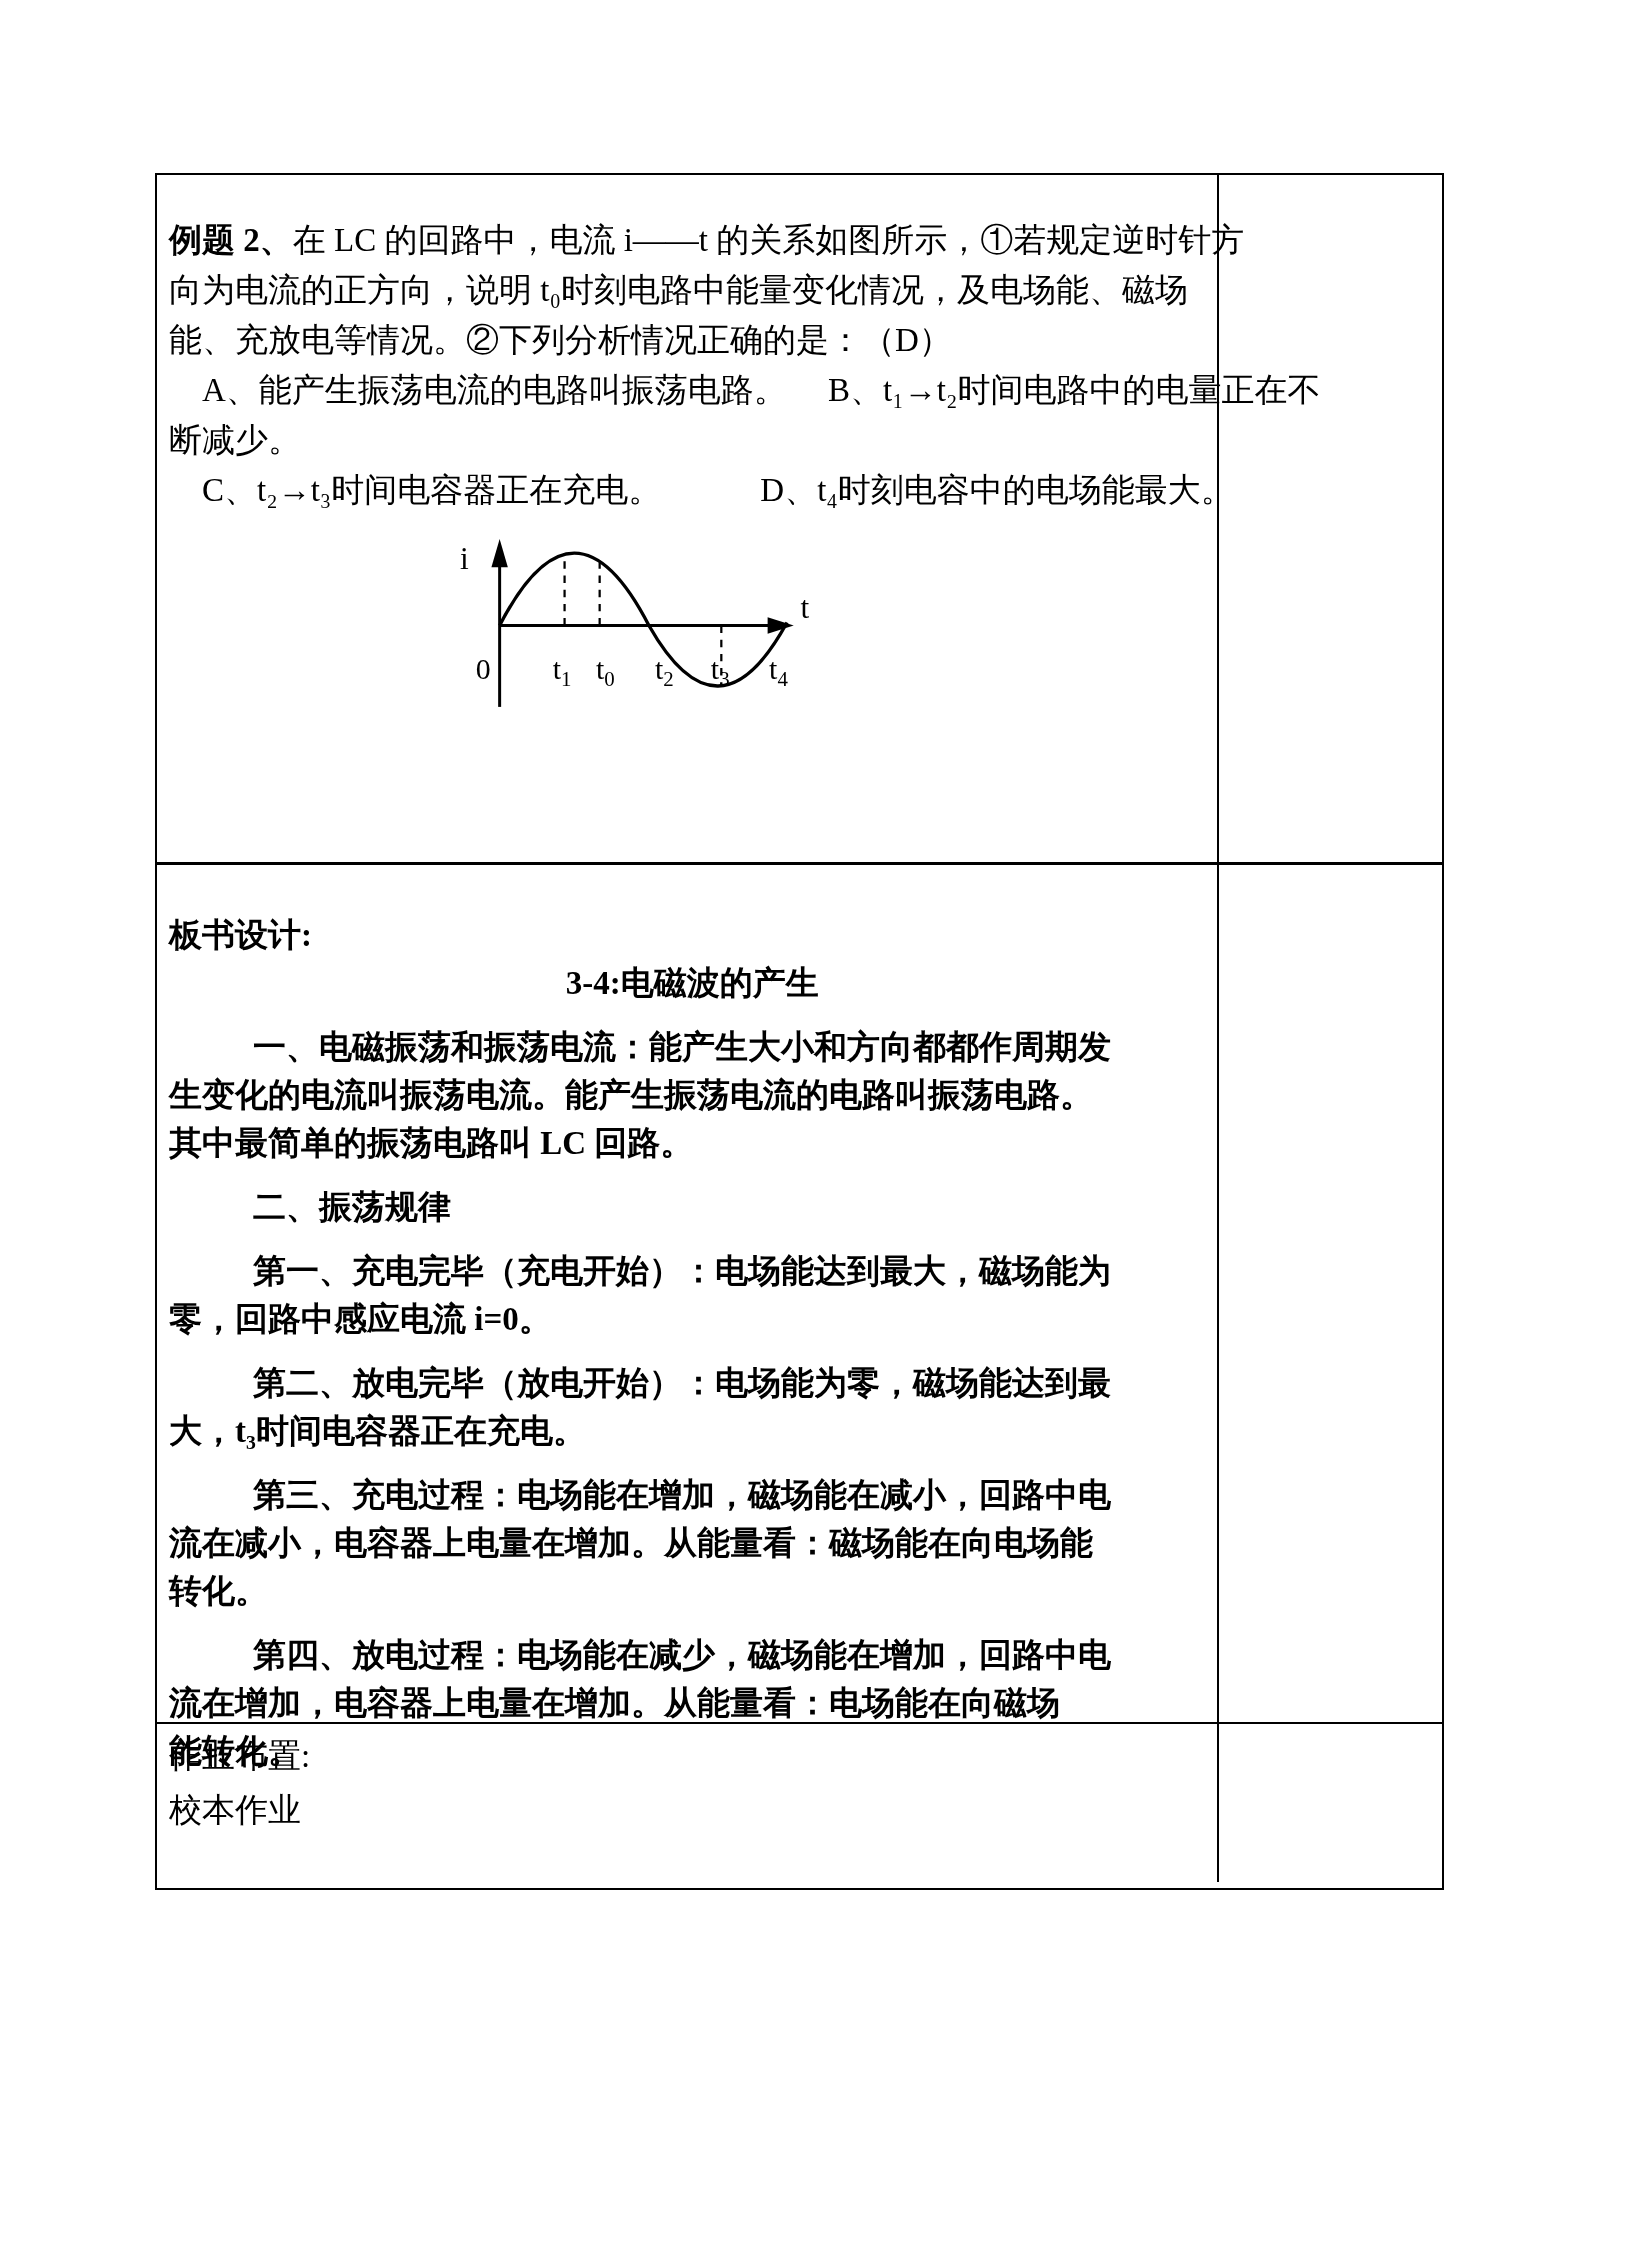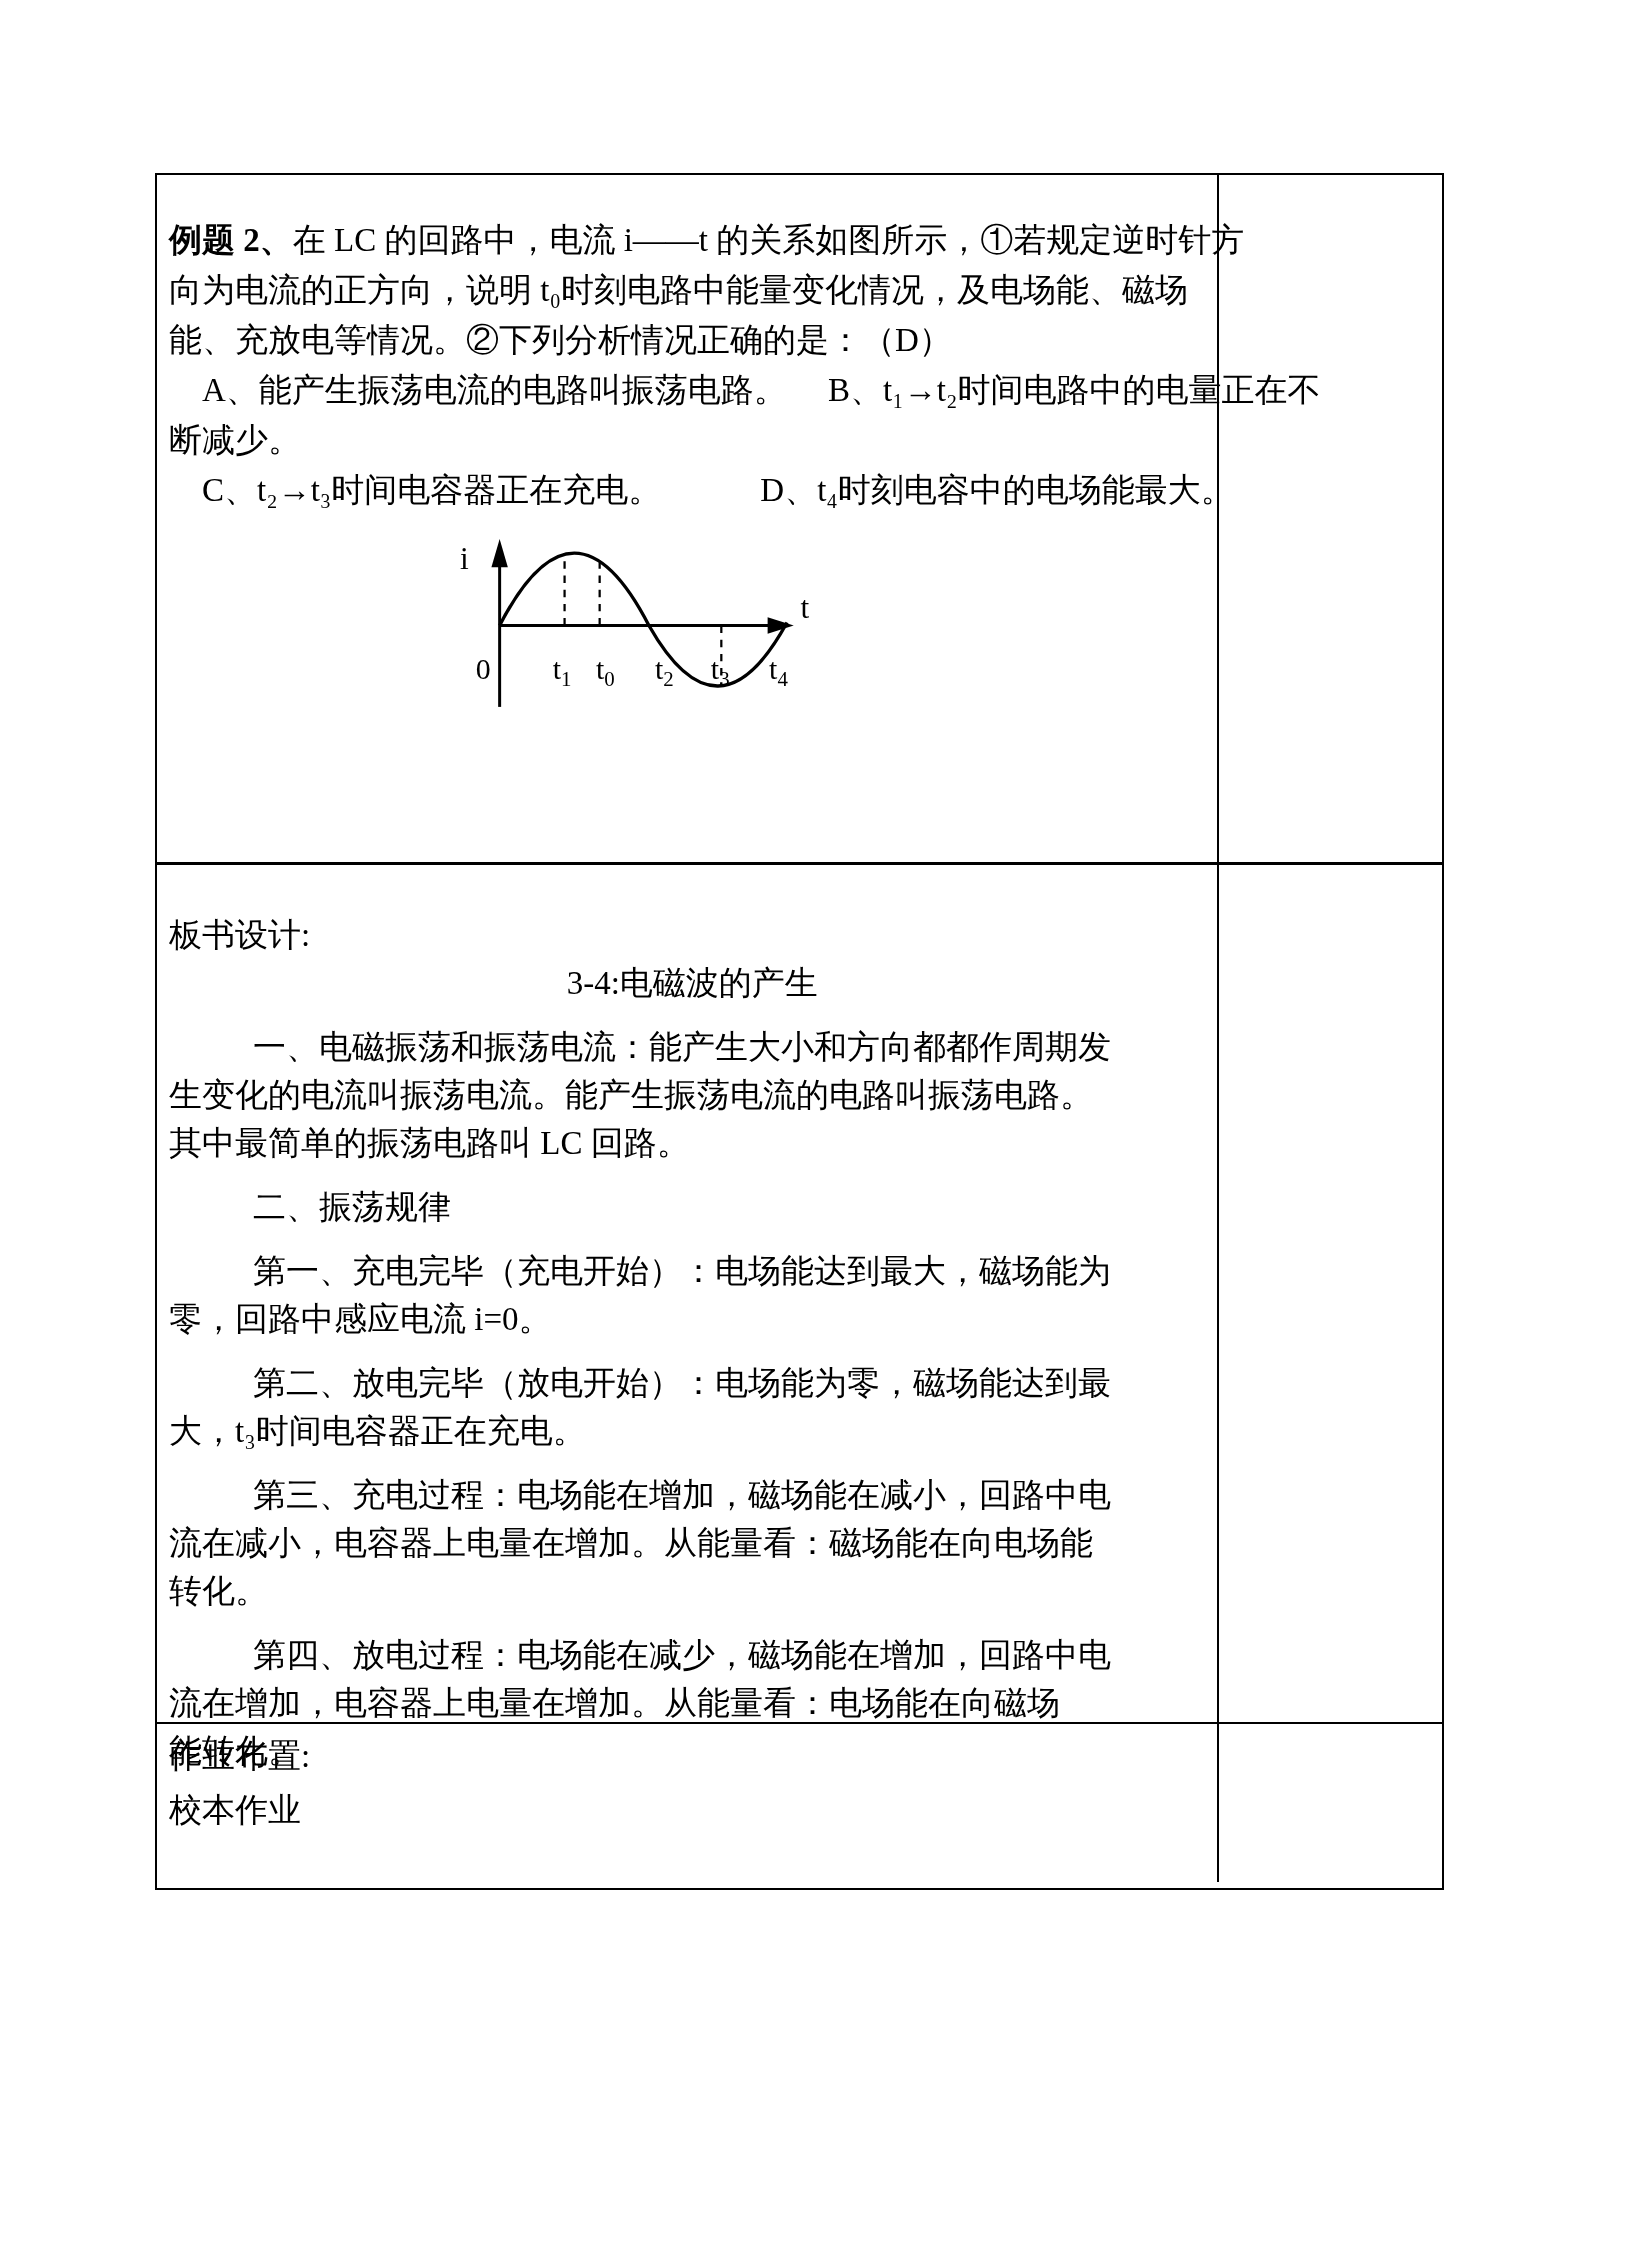--- a/index.html
+++ b/index.html
@@ -30,21 +30,21 @@
     position:relative;
   }
   .cell.side { width:222px; }
 
   .line {
     font-size:33px;
     line-height:50px;
     white-space:pre;
   }
   .row-example .main   { padding-top:40px; }
-  .row-blackboard .main{ padding-top:46px; }
+  .row-blackboard .main{ padding-top:46px;font-weight:bold; }
   .row-blackboard .line{ line-height:48px; }
   .row-homework .main  { padding-top:4.5px; }
   .row-homework .line  { line-height:54px; }
 
   .bold   { font-weight:bold; }
   .center { text-align:center; }
   .ind    { text-indent:84px;margin-top:16px; }
 
   .graph { position:absolute; left:285px; top:355px; }
   .graph text {

